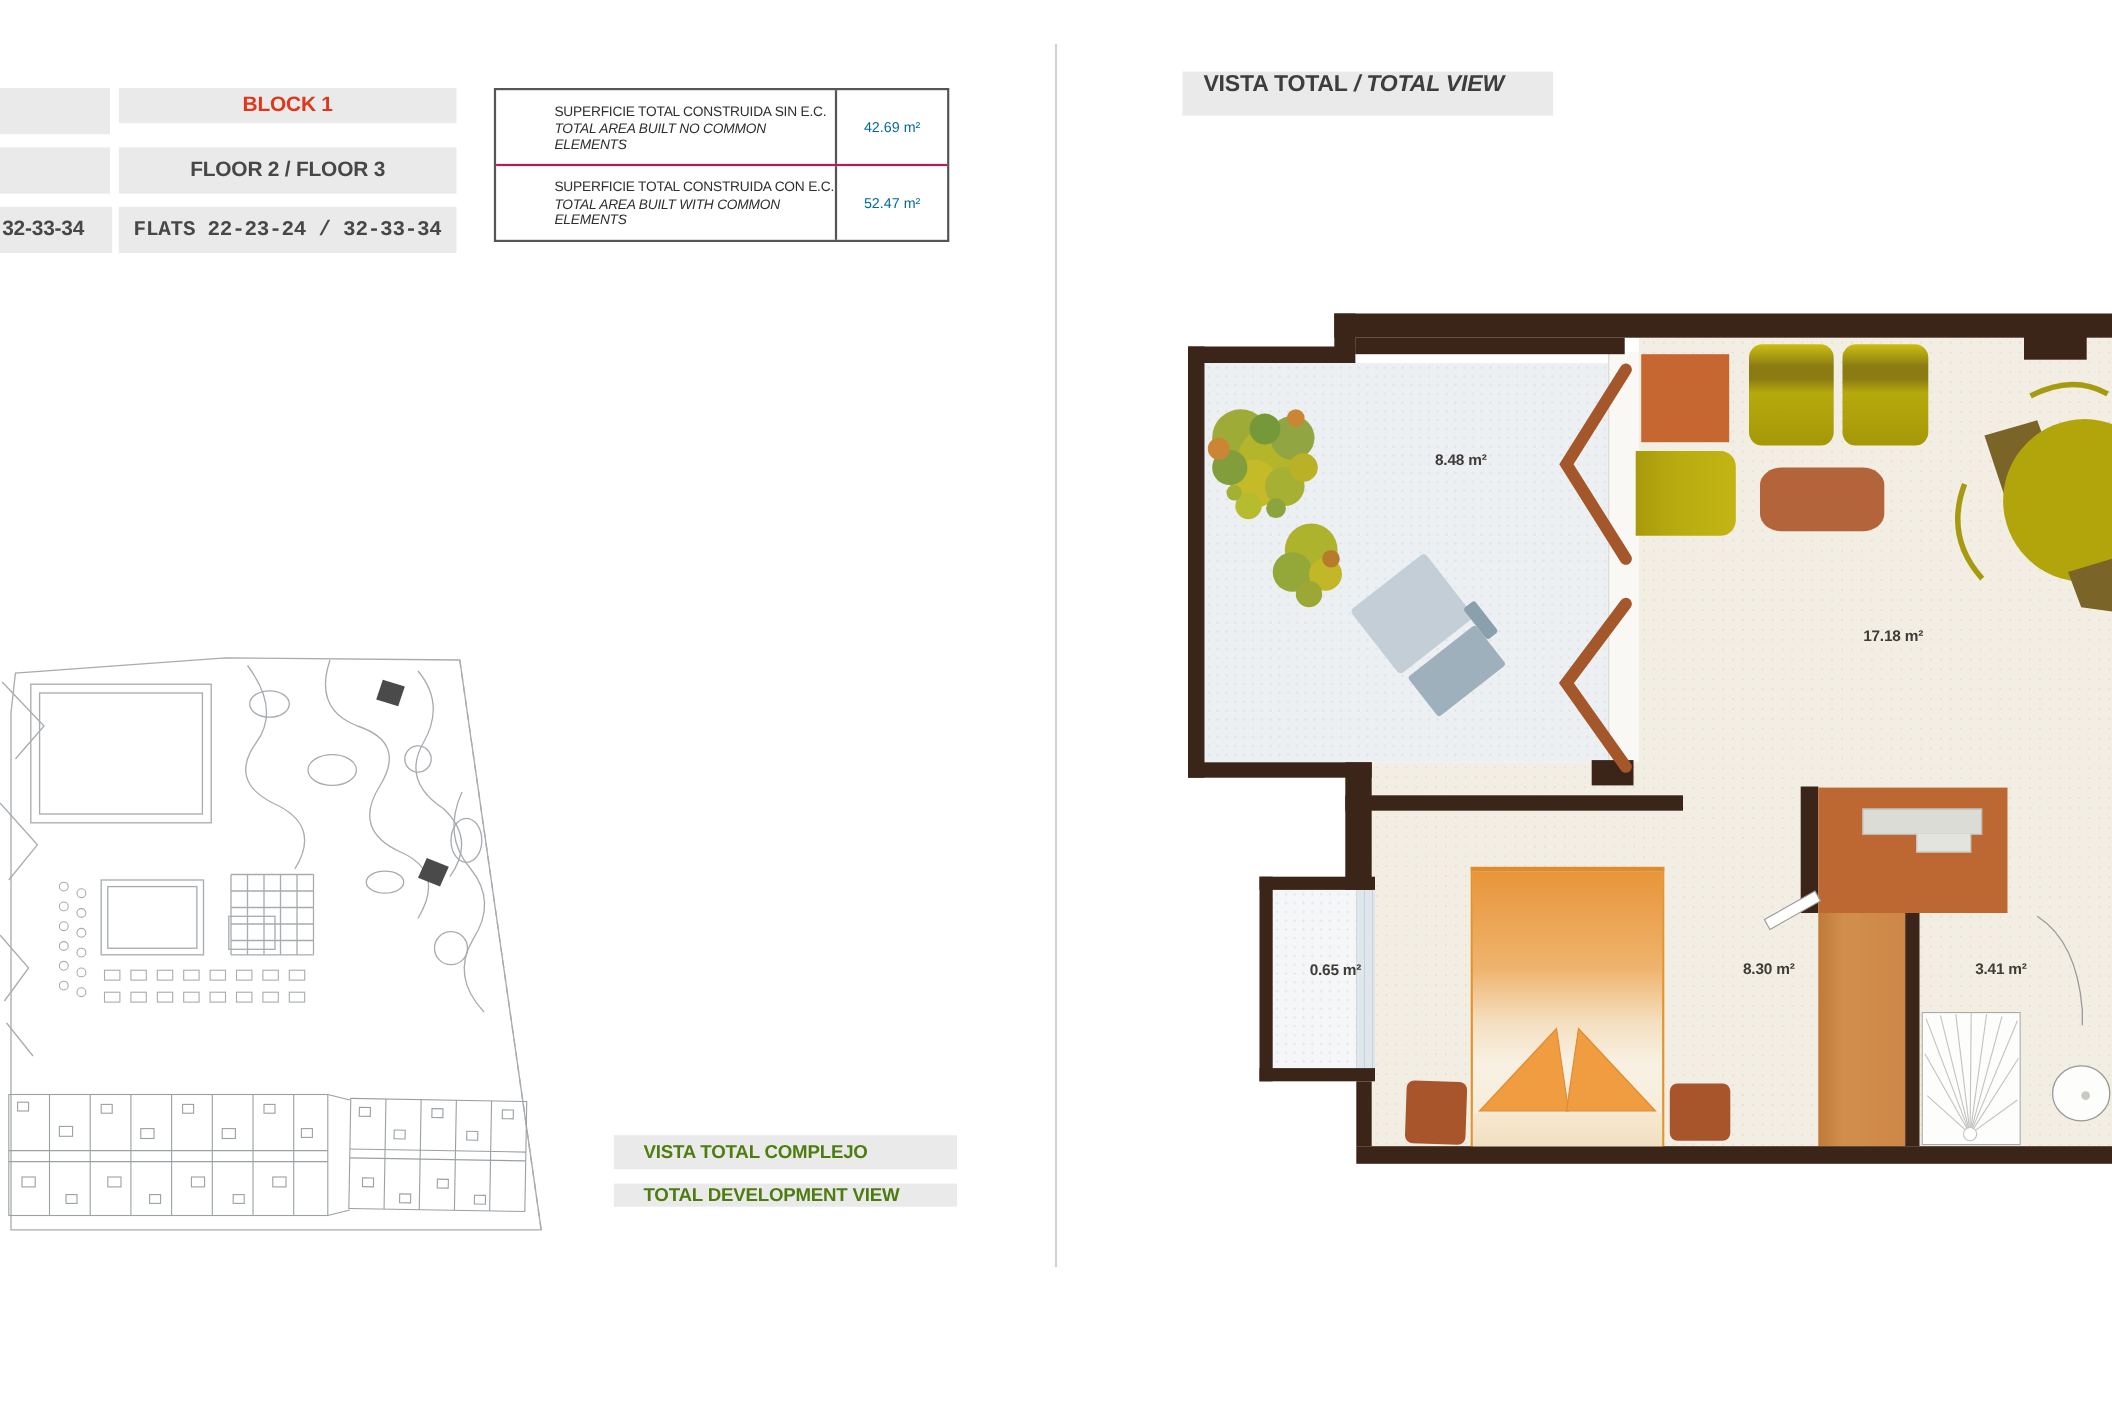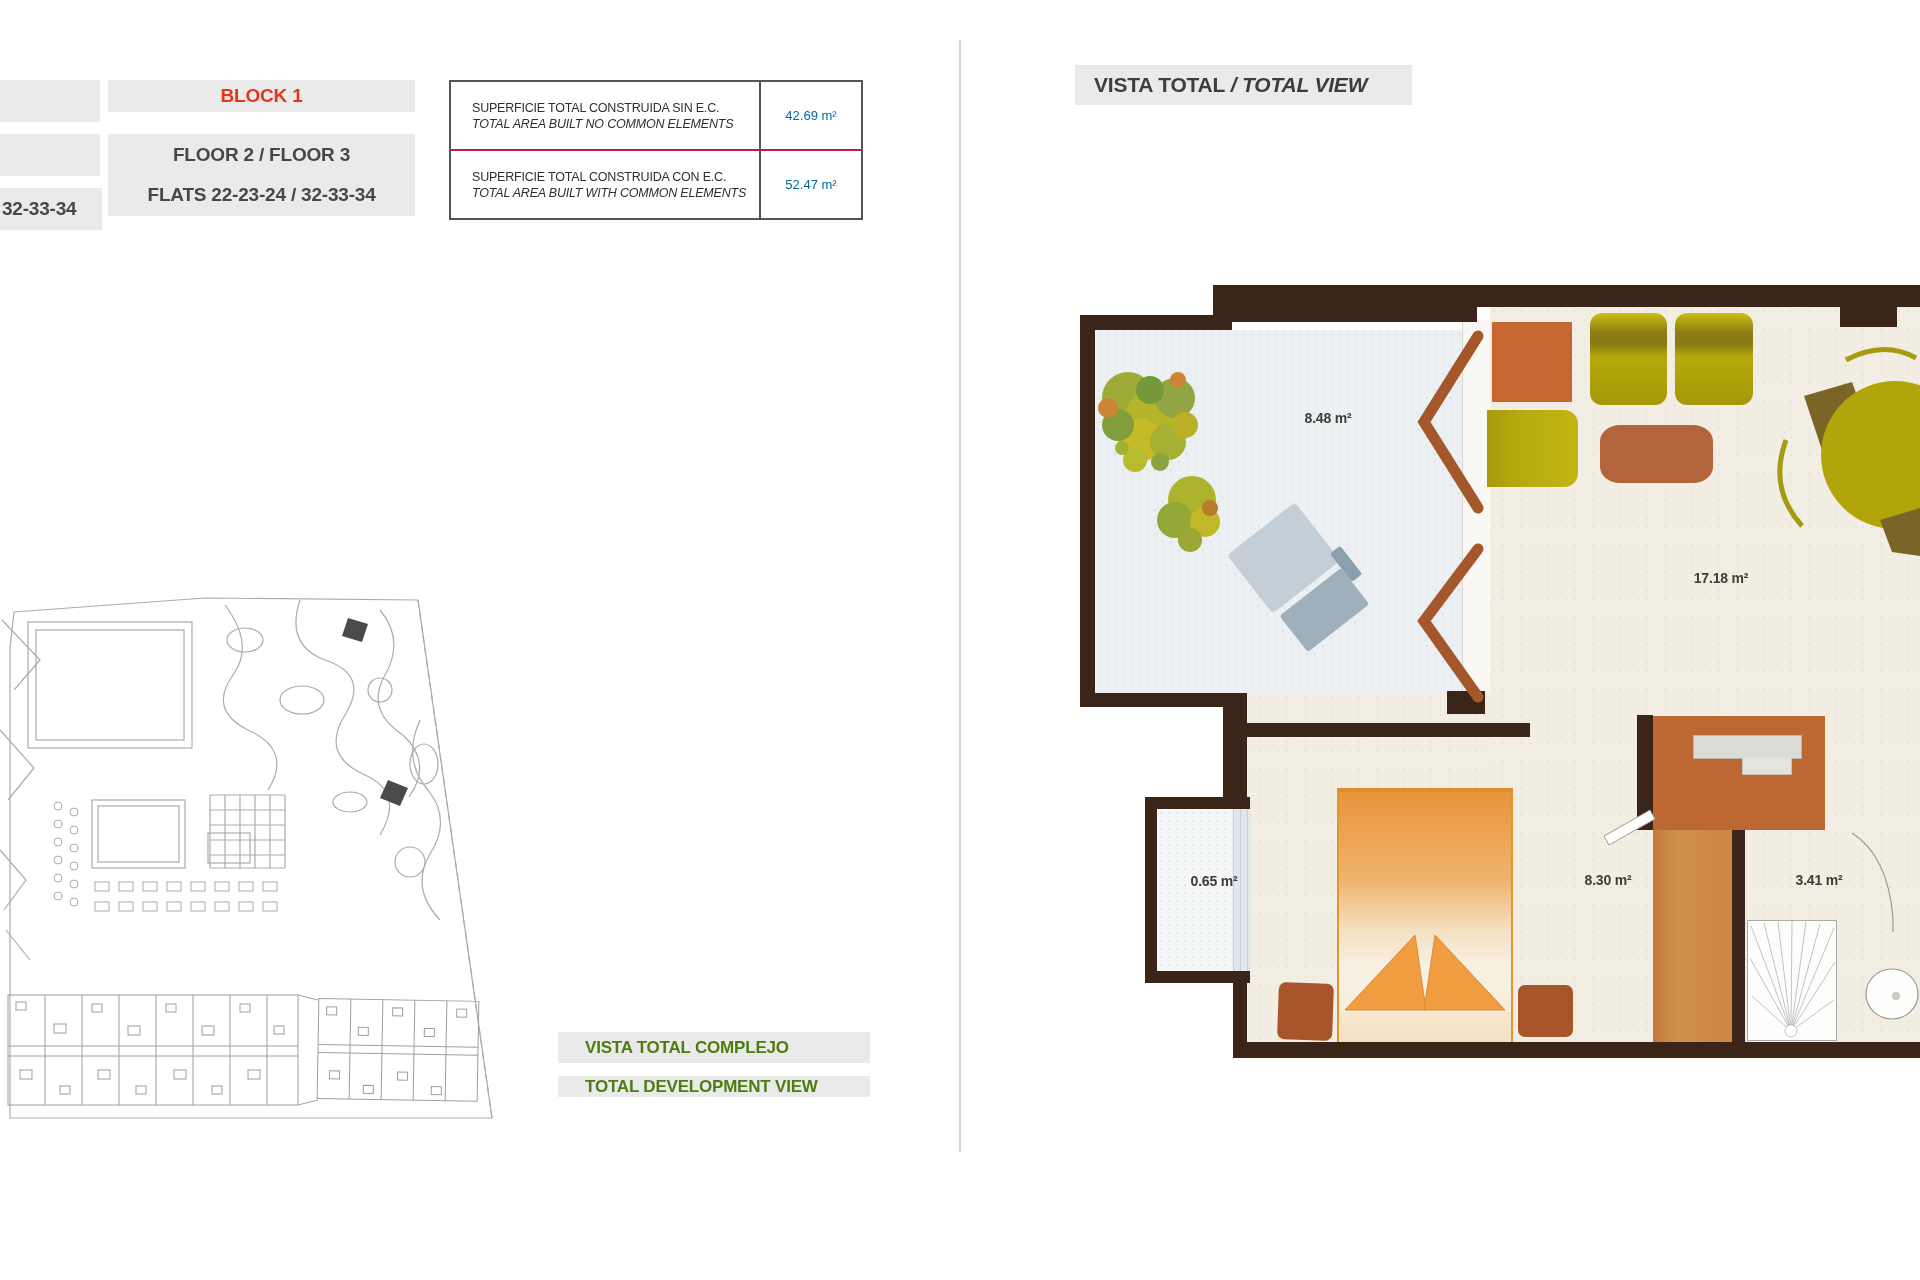--- a/index.html
+++ b/index.html
@@ -5,30 +5,30 @@
   html,body{margin:0;padding:0;width:1920px;height:1280px;overflow:hidden;background:#ffffff;
     font-family:"Liberation Sans", sans-serif;}
   
   .bar{position:absolute;background:#eaeaea;display:flex;align-items:center;
        font-weight:bold;font-size:19px;color:#474747;letter-spacing:-0.2px;white-space:nowrap;}
   .bar.center{justify-content:center;}
   .bar .red{color:#e0371c;}
   
   .area-table{position:absolute;left:449px;top:80px;width:414px;height:140px;
       border:2px solid #555;background:#fff;display:flex;flex-direction:column;box-sizing:border-box;}
-  .at-row{flex:1;display:flex;}
+  .at-row{flex:1;display:flex;padding-left:32px;}
   .at-row + .at-row{border-top:2px solid #be185d;}
   .at-labels{flex:1;display:flex;flex-direction:column;justify-content:center;padding-left:21px;gap:2px;}
   .at-es{font-size:12.5px;color:#2f2f2f;letter-spacing:-0.2px;}
   .at-en{font-size:12.5px;font-style:italic;color:#2f2f2f;letter-spacing:-0.2px;}
   .at-value{width:100px;border-left:2px solid #555;display:flex;align-items:center;
       justify-content:center;font-size:13px;color:#0369a1;}
   
   .vt-header{position:absolute;left:1075px;top:65px;width:337px;height:40px;background:#eaeaea;
-      display:flex;align-items:center;padding-left:19px;box-sizing:border-box;
+      display:flex;padding-left:19px;box-sizing:border-box;
       font-size:21px;font-weight:bold;color:#3d3d3d;letter-spacing:-0.2px;white-space:pre;}
   .vt-header .it{font-style:italic;}
   
   .sp-bar{position:absolute;left:558px;width:312px;background:#eaeaea;display:flex;align-items:center;
       padding-left:27px;box-sizing:border-box;font-size:17px;font-weight:bold;color:#4d7c0f;letter-spacing:-0.2px;}
   
   .divider{position:absolute;left:959px;top:40px;width:2px;height:1112px;background:#d2d2d2;}
   
   .wall{position:absolute;background:#3b2518;}
   .floor-cream{position:absolute;background-color:#f3eee3;
@@ -53,21 +53,21 @@
 <div class="bar" style="left:0;top:188px;width:100px;height:42px;padding-left:2px;">
   <span>32-33-34</span>
 </div>
 
 <div class="bar center" style="left:108px;top:80px;width:307px;height:32px;">
   <span class="red">BLOCK 1</span>
 </div>
 <div class="bar center" style="left:108px;top:134px;width:307px;height:42px;">
   <span>FLOOR 2 / FLOOR 3</span>
 </div>
-<div class="bar center" style="left:108px;top:174px;width:307px;height:42px;">
+<div class="bar center" style="left:108px;top:188px;width:307px;height:42px;font-family:Liberation Mono, monospace;">
   <span>FLATS 22-23-24 / 32-33-34</span>
 </div>
 
 <div class="area-table">
   <div class="at-row">
     <div class="at-labels">
       <div class="at-es">SUPERFICIE TOTAL CONSTRUIDA SIN E.C.</div>
       <div class="at-en">TOTAL AREA BUILT NO COMMON ELEMENTS</div>
     </div>
     <div class="at-value">42.69 m²</div>

